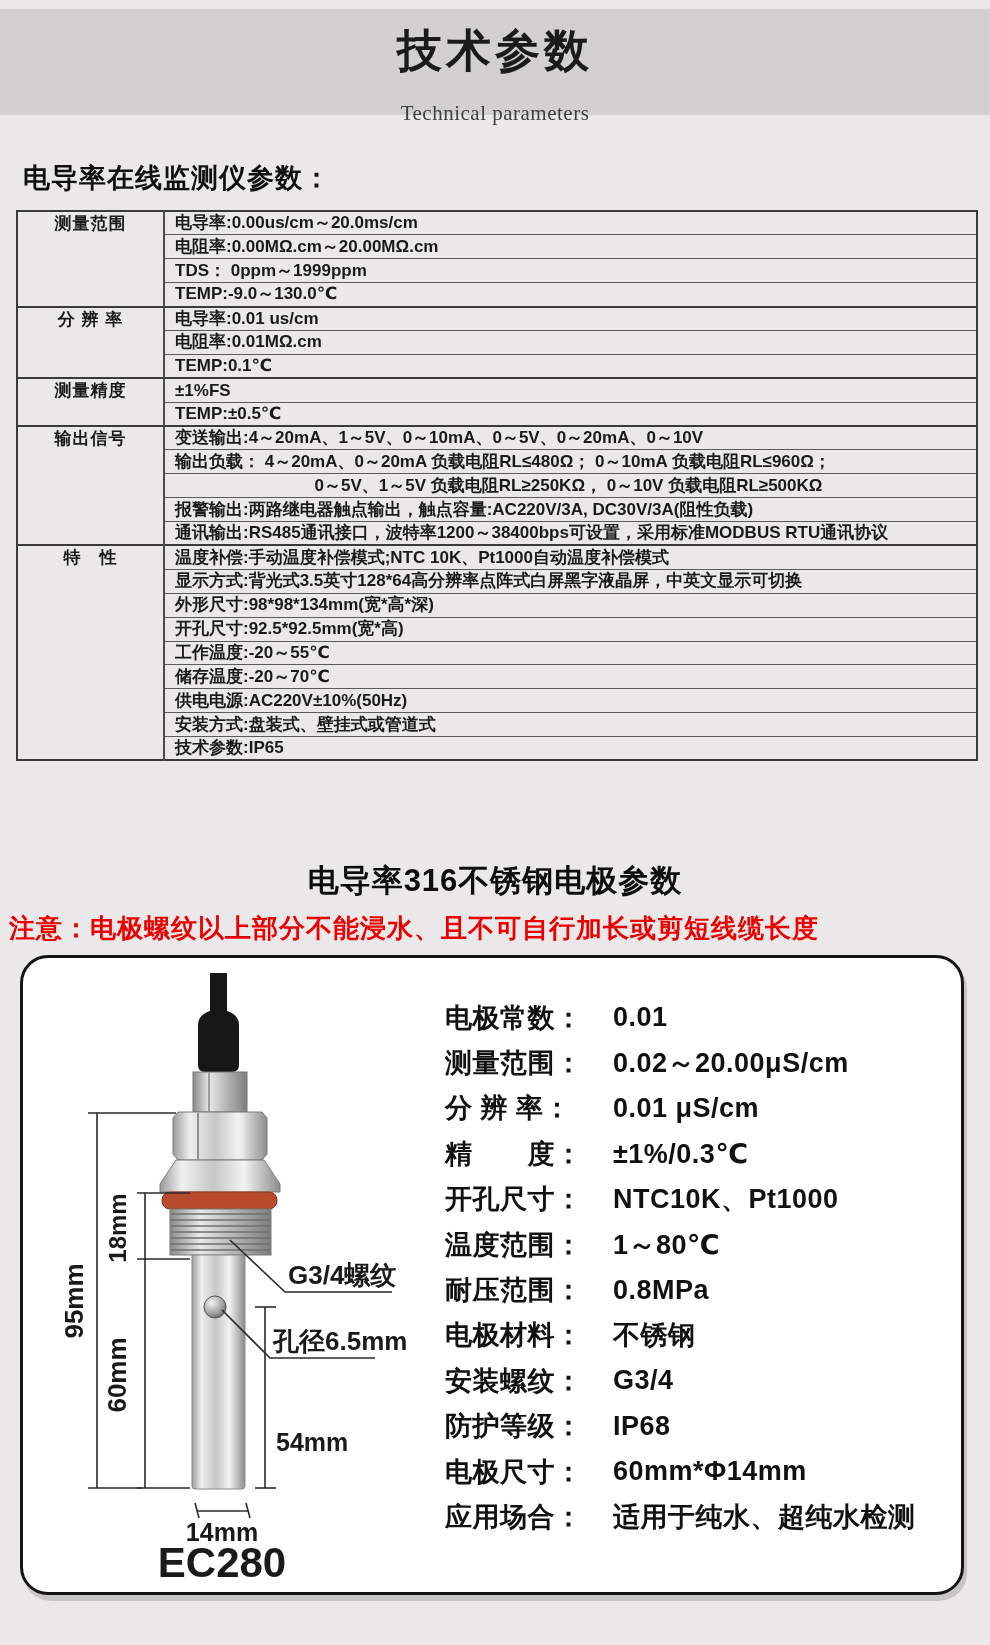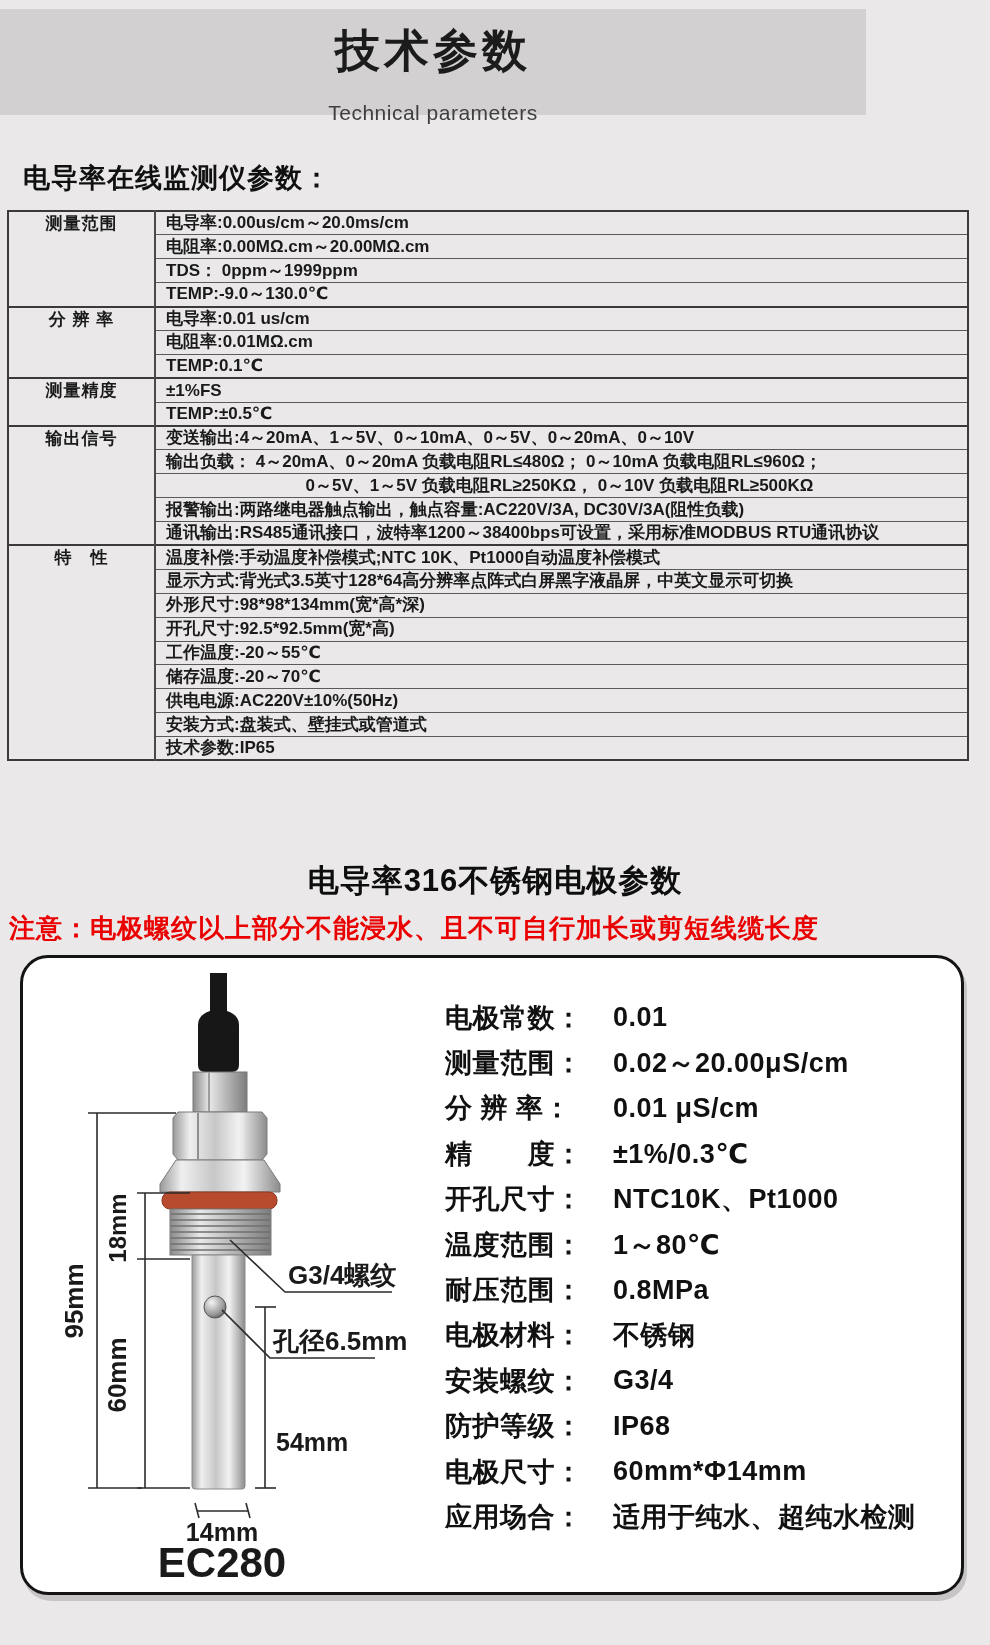--- a/index.html
+++ b/index.html
@@ -4,35 +4,35 @@
 <style>
   * { box-sizing: border-box; }
   html,body { margin:0; padding:0; background:#e9e7e7; }
   .page {
     position:relative; width:990px; height:1645px; margin:0 auto;
     background:#eae8e8; overflow:hidden;
     font-family:"Liberation Sans","DejaVu Sans",sans-serif; color:#161616;
   }
   
   .banner {
-    position:absolute; left:0; top:9px; width:866px; height:106px;
-    background:#d2d0d0; text-align:center;
+    position:absolute; left:0; top:9px; width:990px; height:106px;
+    background:#d2d0d0; text-align:center;font-family:Liberation Serif, serif;
   }
   .banner-title { font-size:45px; font-weight:bold; letter-spacing:4px; color:#1b1b1b; padding-top:12px; }
   .banner-sub { font-size:21px; color:#3f3f3f; margin-top:20px; letter-spacing:.5px; }
 
   
   .sec-heading {
     position:absolute; left:23px; top:160px;
     font-size:27px; font-weight:bold; color:#101010; letter-spacing:1px;
   }
 
   
   .spec-table {
-    position:absolute; left:7px; top:210px; width:962px;
+    position:absolute; left:16px; top:210px; width:962px;
     border-collapse:collapse; table-layout:fixed;
     border:2px solid #3a3a3a;
   }
   .spec-table td {
     border-top:1px solid #5a5a5a;
     font-size:17px; font-weight:bold; color:#1a1a1a;
     height:23.9px; line-height:1.05; padding:0 4px 0 10px;
     white-space:nowrap; overflow:hidden;
   }
   .spec-table td.cat {

